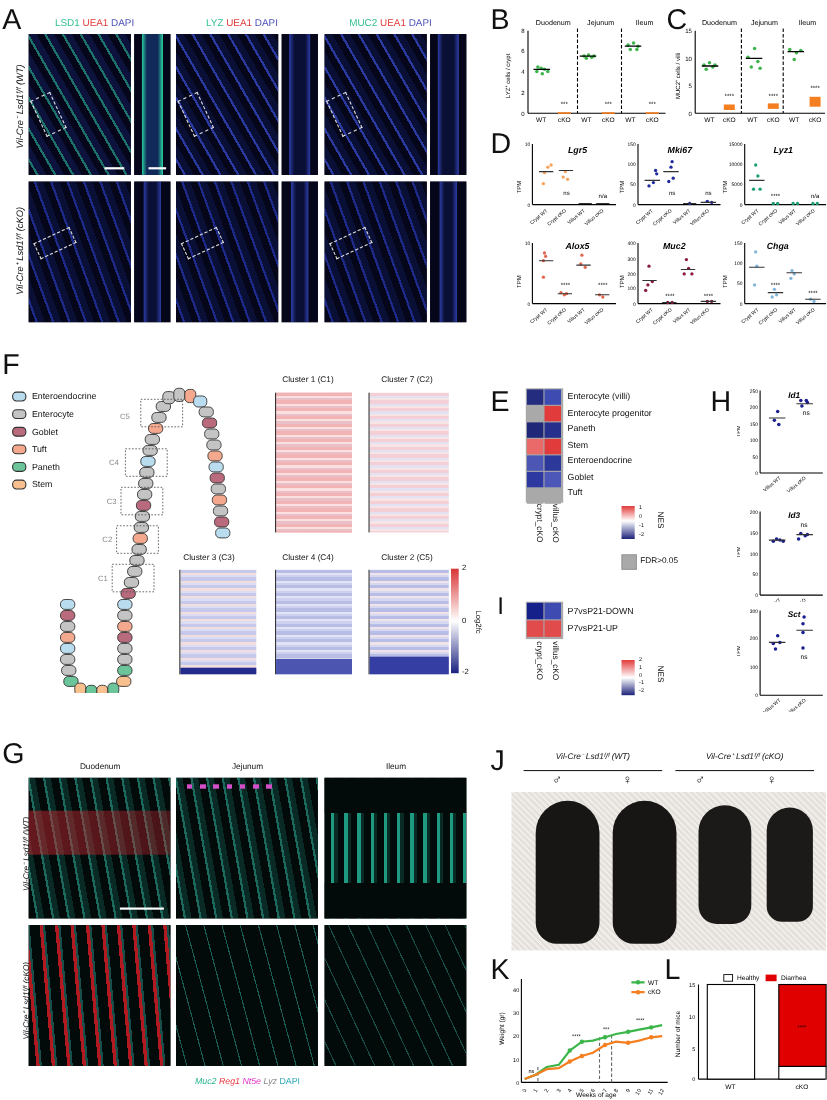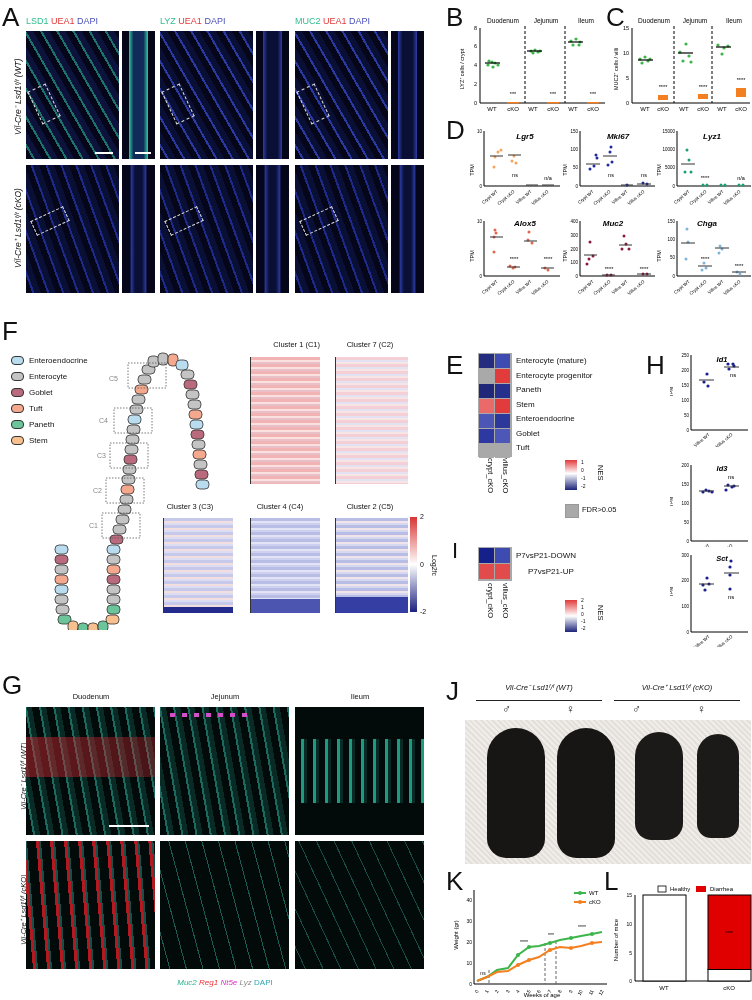--- a/index.html
+++ b/index.html
@@ -1,21 +1,21 @@
 <!DOCTYPE html>
 <html><head>
 <meta charset="utf-8">
 <style>
   html,body{margin:0;padding:0;background:#fff;}
   body{width:752px;height:1000px;position:relative;overflow:hidden;font-family:"Liberation Sans",sans-serif;color:#111;}
   .abs{position:absolute;}
   .plabel{position:absolute;font-size:26px;font-family:"Liberation Sans",sans-serif;line-height:1;}
   .micro{position:absolute;background:#05061a;overflow:hidden;}
   .micro .tissue{position:absolute;inset:0;}
-  .hdr{position:absolute;font-size:9px;text-align:left;white-space:nowrap;}
+  .hdr{position:absolute;font-size:9px;text-align:center;white-space:nowrap;}
   .rotlbl{position:absolute;font-size:8.5px;font-style:italic;white-space:nowrap;transform:rotate(-90deg);transform-origin:left top;}
   svg text{font-family:"Liberation Sans",sans-serif;}
   .legend-row{display:flex;align-items:center;gap:5px;font-size:8px;height:16px;}
   .cellshape{width:11px;height:7px;border:1px solid #333;border-radius:4px;}
   .gsea-row{font-size:8px;height:14.5px;line-height:14.5px;white-space:nowrap;}
 </style>
 </head>
 <body>
 
 <div class="plabel" style="left:2px;top:4px;">A</div>
@@ -460,21 +460,21 @@
       <div style="background:#e23b3b"></div>
     <div style="background:#4c57b5"></div>
       <div style="background:#2d389b"></div>
     <div style="background:#2d38a1"></div>
       <div style="background:#4c57b8"></div>
     <div style="background:#a9a9a9"></div>
       <div style="background:#a9a9a9"></div>
   </div>
 </div>
 <div class="abs" style="left:516px;top:354px;">
-  <div class="gsea-row">Enterocyte (mature)</div>
+  <div class="gsea-row">Enterocyte (villi)</div>
   <div class="gsea-row">Enterocyte progenitor</div>
   <div class="gsea-row">Paneth</div>
   <div class="gsea-row">Stem</div>
   <div class="gsea-row">Enteroendocrine</div>
   <div class="gsea-row">Goblet</div>
   <div class="gsea-row">Tuft</div>
 </div>
 <div class="abs" style="left:486px;top:458px;font-size:7.5px;writing-mode:vertical-rl;">crypt_cKO</div>
 <div class="abs" style="left:501px;top:458px;font-size:7.5px;writing-mode:vertical-rl;">villus_cKO</div>
 <div class="abs" style="left:565px;top:460px;width:12px;height:30px;background:linear-gradient(#e23b3b,#fff 45%,#1c237a);"></div>
@@ -492,21 +492,21 @@
 <div class="abs" style="left:478px;top:547px;width:32px;height:32px;background:#a9a9a9;padding:1px;">
   <div style="display:grid;grid-template-columns:15px 15px;grid-auto-rows:15px;gap:1px;">
     <div style="background:#16208a"></div>
       <div style="background:#3e4bb0"></div>
     <div style="background:#e24b4b"></div>
       <div style="background:#e24b4b"></div>
   </div>
 </div>
 <div class="abs" style="left:516px;top:548px;">
   <div class="gsea-row" style="height:16px;line-height:16px;">P7vsP21-DOWN</div>
-  <div class="gsea-row" style="height:16px;line-height:16px;margin-left:12px;">P7vsP21-UP</div>
+  <div class="gsea-row" style="height:16px;line-height:16px;">P7vsP21-UP</div>
 </div>
 <div class="abs" style="left:486px;top:583px;font-size:7.5px;writing-mode:vertical-rl;">crypt_cKO</div>
 <div class="abs" style="left:501px;top:583px;font-size:7.5px;writing-mode:vertical-rl;">villus_cKO</div>
 <div class="abs" style="left:565px;top:600px;width:12px;height:32px;background:linear-gradient(#e23b3b,#fff 50%,#1c237a);"></div>
 <div class="abs" style="left:581px;top:597px;font-size:5px;line-height:7px;">
   <div>2</div>
     <div>1</div>
     <div>0</div>
     <div>-1</div>
     <div>-2</div>
@@ -712,21 +712,21 @@
   </g>
   <g font-size="7" fill="#888" text-anchor="end">
     <text x="48" y="183">C1</text>
     <text x="52" y="148">C2</text>
     <text x="56" y="113">C3</text>
     <text x="58" y="78">C4</text>
     <text x="68" y="36">C5</text>
   </g>
 </svg>
 
-<div class="abs" style="left:240px;top:340px;width:80px;font-size:7.5px;text-align:right;">Cluster 1 (C1)</div>
+<div class="abs" style="left:240px;top:340px;width:80px;font-size:7.5px;text-align:center;">Cluster 1 (C1)</div>
 <div class="abs" style="left:330px;top:340px;width:80px;font-size:7.5px;text-align:center;">Cluster 7 (C2)</div>
 <div class="abs" style="left:150px;top:502px;width:80px;font-size:7.5px;text-align:center;">Cluster 3 (C3)</div>
 <div class="abs" style="left:240px;top:502px;width:80px;font-size:7.5px;text-align:center;">Cluster 4 (C4)</div>
 <div class="abs" style="left:330px;top:502px;width:80px;font-size:7.5px;text-align:center;">Cluster 2 (C5)</div>
 
 <div class="abs" style="left:250px;top:357px;width:69px;height:127px;background:repeating-linear-gradient(#f1b3b3 0 3px,#fbe0e0 3px 5px,#e9c0c8 5px 7px),linear-gradient(90deg,#f5c0c0,#ee9a9a);border-left:1px solid #333;"></div>
 <div class="abs" style="left:335px;top:357px;width:72px;height:127px;background:repeating-linear-gradient(#f4d0d6 0 3px,#e2e2f2 3px 5px,#f7e4e4 5px 7px);border-left:1px solid #333;"></div>
 <div class="abs" style="left:163px;top:518px;width:69px;height:95px;background:repeating-linear-gradient(#c6c9ea 0 3px,#f2dede 3px 5px,#dcdcf2 5px 7px);border-left:1px solid #333;">
   <div class="abs" style="left:0;bottom:0;width:100%;height:6px;background:#232c8c"></div>
 </div>

